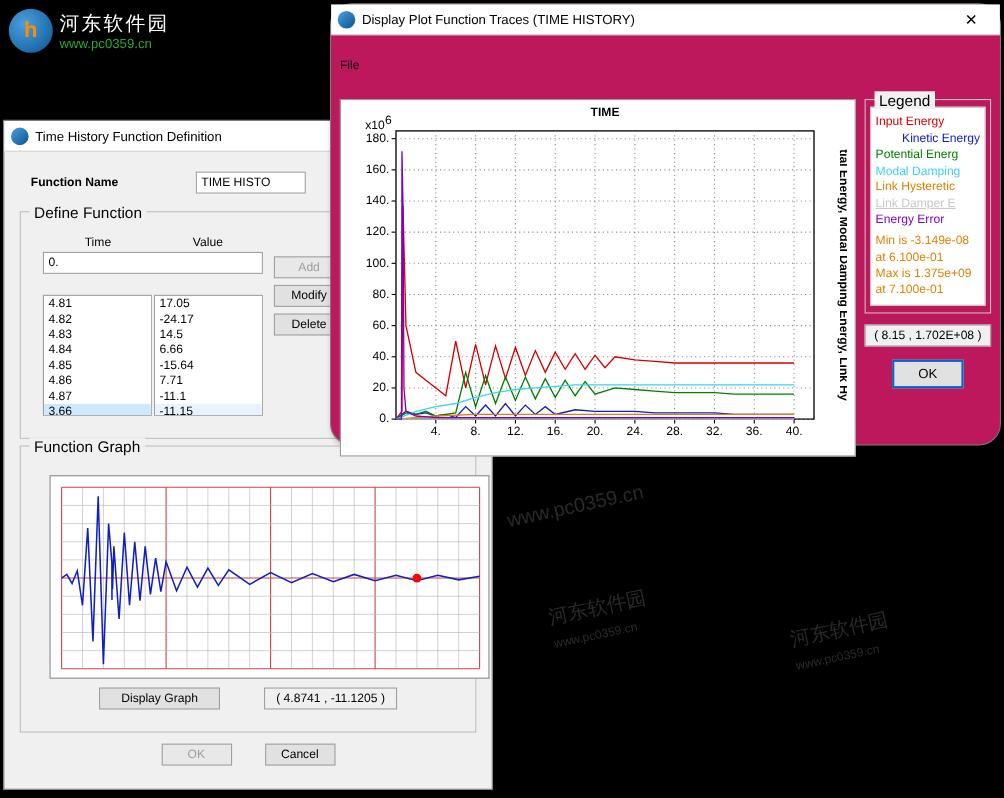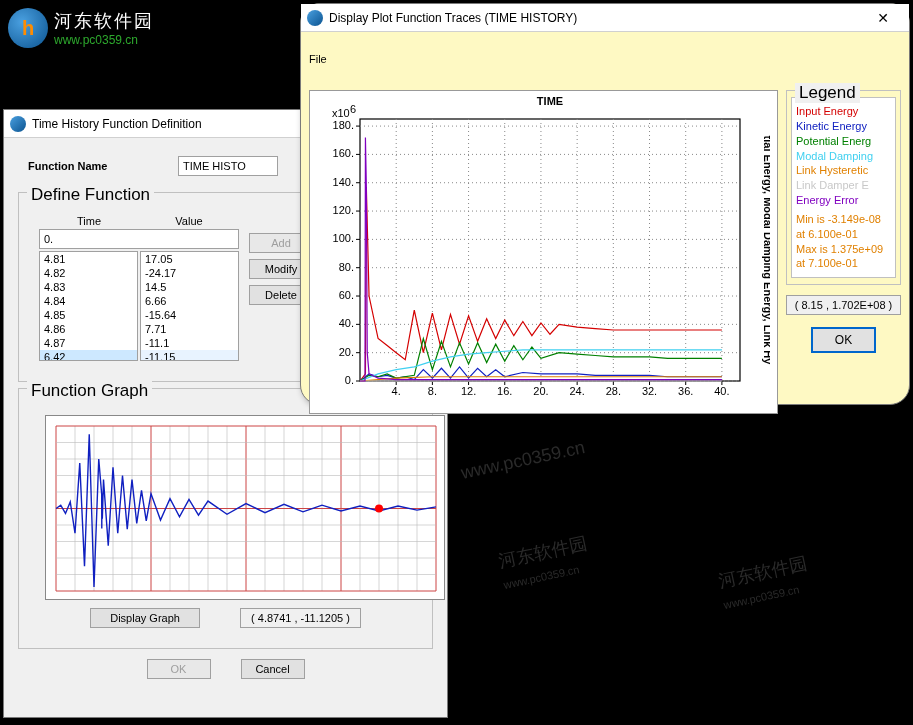--- a/index.html
+++ b/index.html
@@ -10,42 +10,42 @@
 .bg-logo .cn { color:#fff; font-size:18px; letter-spacing:2px;}
 .bg-logo .url { color:#2da82d; font-size:12px; }
 .watermark { position:absolute; color:#2a2a2a; font-size:18px; transform: rotate(-12deg); pointer-events:none; }
 .win { position: absolute; background: #f0f0f0; border: 1px solid #7a7a7a; box-shadow: 2px 2px 6px rgba(0,0,0,0.3); }
 .titlebar { background: #fff; height: 28px; display: flex; align-items: center; padding: 0 6px; border-bottom: 1px solid #d0d0d0; }
 .titlebar .icon { width:16px; height:16px; border-radius:50%; background: linear-gradient(135deg,#4aa0e0,#0b5390); margin-right:6px; }
 .titlebar .title { flex: 1; font-size: 12px; }
 .titlebar .close { width: 40px; height: 22px; display:flex; align-items:center; justify-content:center; font-size:14px; }
 .menubar { padding: 20px 8px; font-size:12px; }
 .groupbox { border: 1px solid #c0c0c0; margin: 6px 10px; padding: 20px; position: relative; }
-.groupbox > .legend { position: absolute; top: -8px; left: 8px; background: #f0f0f0; padding: 0 4px; font-size: 17px; }
+.groupbox > .legend { position: absolute; top: -8px; left: 8px; background: #f0f0f0; padding: 0 4px; font-size: 14px; }
 input[type=text] { border: 1px solid #a0a0a0; background:#fff; padding: 2px 4px; height: 20px; font-size:11px; }
 .btn { border: 1px solid #a0a0a0; background: #e1e1e1; padding: 3px 12px; font-size: 11px; min-width: 64px; text-align:center; cursor:pointer; }
 .btn:disabled, .btn.disabled { color: #9e9e9e; background: #e8e8e8; }
 .listbox { border: 1px solid #a0a0a0; background:#fff; overflow-y: scroll; font-size:11px; }
 .listbox .item { padding: 1px 4px; }
 .listbox .item.sel { background: #cde8ff; }
 .listbox .item.hi { background: #e8f3ff; }
 .th { text-align:center; font-size:11px; padding: 2px 0; }
 
 
 #dlg1 { top: 109px; left: 3px; width: 445px; height: 609px; }
 #dlg1 .content { padding: 8px 4px; }
 .fn-name-row { display:flex; align-items:center; padding: 10px 20px; }
 .fn-name-row .lbl { font-weight:bold; flex:0 0 150px; }
 .define-cols { display:flex; gap:10px; }
 .func-graph-box { border:1px solid #888; background:#fff; margin: 6px; position:relative; width: 400px; height: 185px; }
 .coords-readout { border:1px solid #a0a0a0; background:#f0f0f0; padding:3px 10px; }
 .bottom-btns { display:flex; justify-content:center; gap: 30px; margin-top:10px; }
 
 
-#dlg2 { top: 3px; left: 300px; width: 610px; height: 402px; background:#fef9c3;border-radius:20px; }
+#dlg2 { top: 3px; left: 300px; width: 610px; height: 402px; background:#be185d;border-radius:20px; }
 #dlg2 .body { display:flex; padding: 4px 8px 10px 8px; gap: 8px; }
 .plot-area { flex:1; background:#fff; border:1px solid #999; position:relative; }
 .legend-box { width: 115px; }
 .legend-inner { border:1px solid #c0c0c0; background:#fff; padding:6px 4px; font-size:10px; line-height:1.35; }
 .legend-inner .le { white-space:nowrap; overflow:hidden; }
 .mouse-coords { border:1px solid #a0a0a0; background:#f0f0f0; padding:3px 6px; margin-top:10px; text-align:center; font-size:11px; }
 .ok-wrap { display:flex; justify-content:center; margin-top:12px; }
 .ok-btn { border:2px solid #0066cc; background:#e1e1e1; padding:4px 22px; font-size:12px; }
 svg text { font-family: "Segoe UI", Tahoma, sans-serif; }
 </style>
@@ -78,30 +78,30 @@
       <div class="legend">Define Function</div>
       <div class="define-cols">
         <div style="flex:0 0 200px">
           <div style="display:flex">
             <div class="th" style="flex:1">Time</div>
             <div class="th" style="flex:1">Value</div>
           </div>
           <div style="display:flex;gap:2px">
             <input type="text" style="flex: 1 1 0%;" value="0.">
           </div>
-          <div style="display:flex;gap:2px;margin-top:2px">
+          <div style="display:flex;gap:2px;margin-top:19px">
             <div class="listbox" style="flex:1;height:110px">
               <div class="item">4.81</div>
               <div class="item">4.82</div>
               <div class="item">4.83</div>
               <div class="item">4.84</div>
               <div class="item">4.85</div>
               <div class="item">4.86</div>
               <div class="item">4.87</div>
-              <div class="item sel">6.42</div>
+              <div class="item sel">3.66</div>
             </div>
             <div class="listbox" style="flex:1;height:110px">
               <div class="item">17.05</div>
               <div class="item">-24.17</div>
               <div class="item">14.5</div>
               <div class="item">6.66</div>
               <div class="item">-15.64</div>
               <div class="item">7.71</div>
               <div class="item">-11.1</div>
               <div class="item hi">-11.15</div>
@@ -254,25 +254,25 @@
           <path d="M50 290L86.19047619047619 290L122.38095238095238 290L158.57142857142856 290L194.76190476190476 290L230.95238095238093 290L267.1428571428571 290L303.3333333333333 290L339.5238095238095 290L375.7142857142857 290L411.90476190476187 290" fill="none" stroke="#c8c8c8" stroke-width="1.2"></path>
           <path d="M50 290L54.976190476190474 290L55.42857142857143 46.4108108108108L56.333333333333336 94.56216216216214L57.23809523809524 261.6756756756757L59.04761904761905 282.9189189189189L68.0952380952381 287.1675675675676L86.19047619047619 288.58378378378376L122.38095238095238 288.58378378378376L158.57142857142856 288.58378378378376L194.76190476190476 288.58378378378376L230.95238095238093 288.58378378378376L267.1428571428571 288.58378378378376L303.3333333333333 288.58378378378376L339.5238095238095 288.58378378378376L375.7142857142857 288.58378378378376L411.90476190476187 288.58378378378376" fill="none" stroke="#8000c0" stroke-width="1.2"></path>
         </svg>
     </div>
     <div class="legend-box">
       <div class="groupbox" style="margin:0;padding:6px 4px">
         <div class="legend">Legend</div>
         <div class="legend-inner" id="legend-inner">
 
           <div class="le" style="color: rgb(212, 0, 0);">Input Energy</div>
-            <div class="le" style="color: rgb(16, 32, 192);">Kinetic Energy</div>
+            <div class="le" style="color: rgb(16, 32, 192); text-align: right;">Kinetic Energy</div>
             <div class="le" style="color: rgb(0, 128, 0);">Potential Energ</div>
             <div class="le" style="color: rgb(64, 208, 240);">Modal Damping</div>
             <div class="le" style="color: rgb(224, 128, 0);">Link Hysteretic</div>
-            <div class="le" style="color: rgb(200, 200, 200);">Link Damper E</div>
+            <div class="le" style="color: rgb(200, 200, 200); text-decoration: underline;">Link Damper E</div>
             <div class="le" style="color: rgb(128, 0, 192);">Energy Error</div>
             <div style="color:#e08000;margin-top:4px">
             <div>Min is -3.149e-08</div>
             <div>at 6.100e-01</div>
             <div>Max is 1.375e+09</div>
             <div>at 7.100e-01</div>
           </div>
         </div>
       </div>
       <div class="mouse-coords">( 8.15 , 1.702E+08 )</div>

